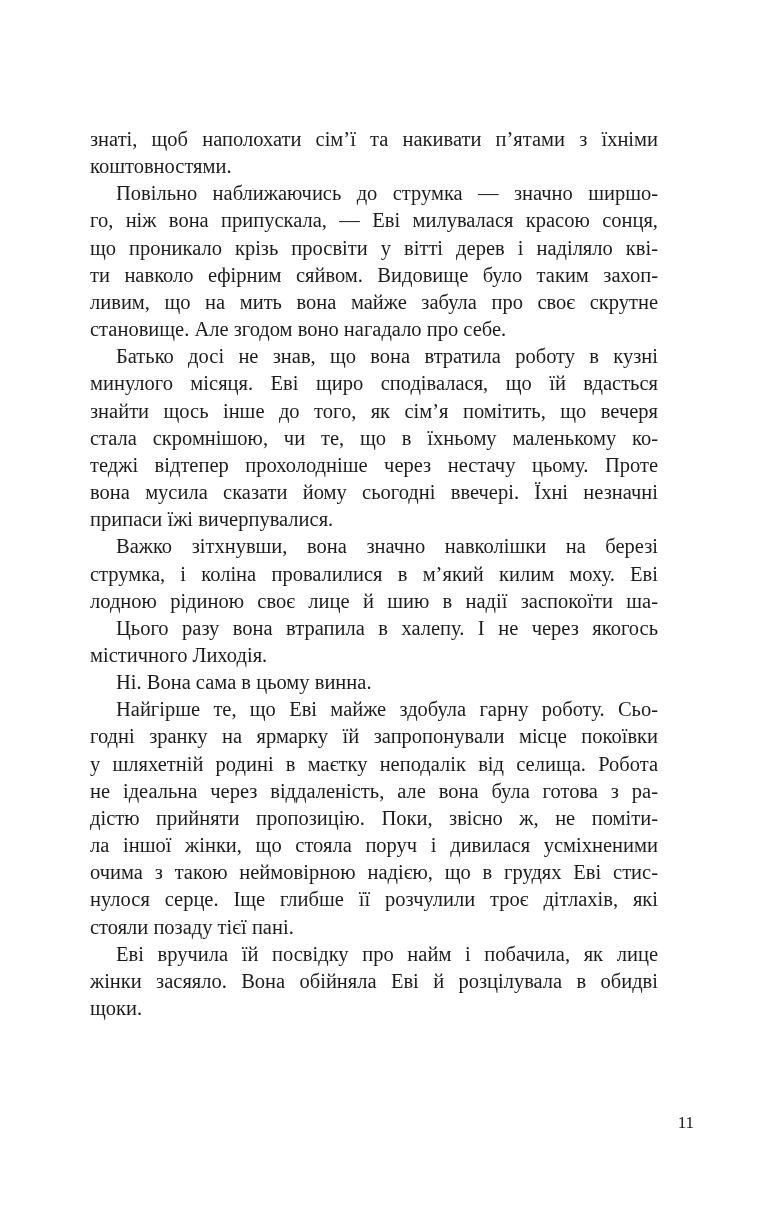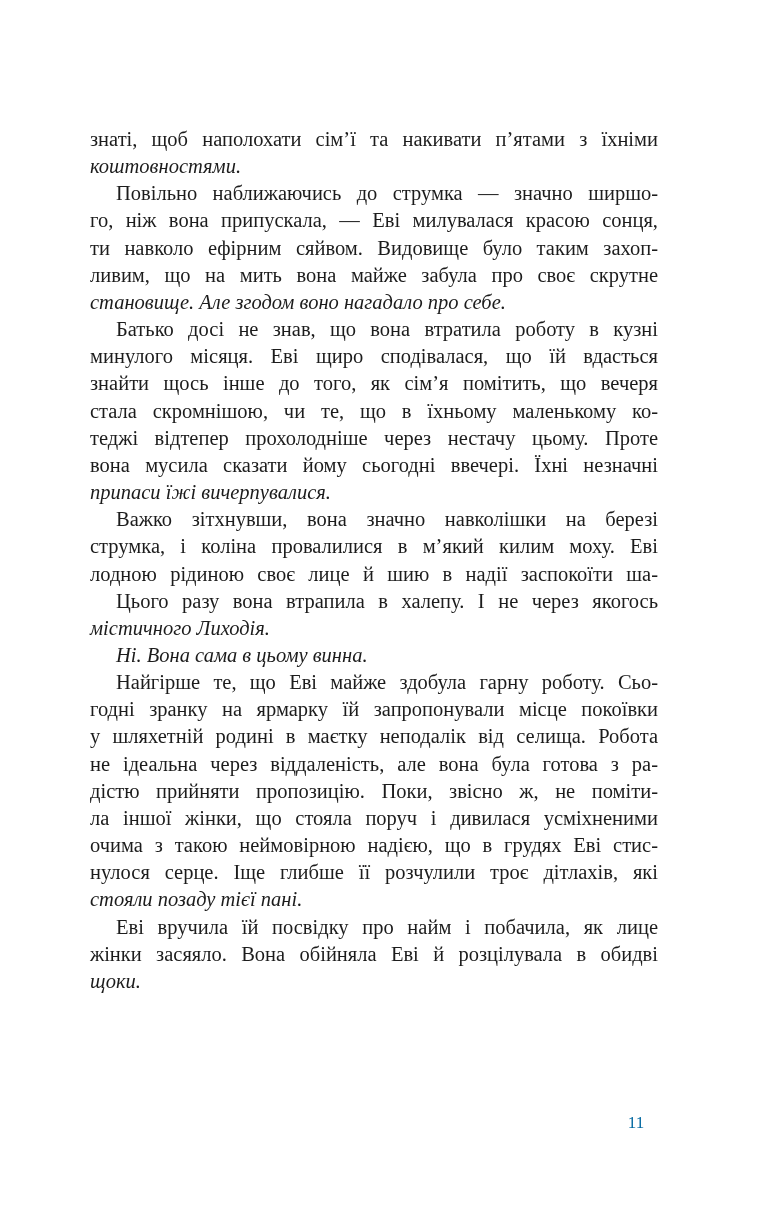--- a/index.html
+++ b/index.html
@@ -32,44 +32,44 @@
   .para.indent .line:first-child {
     text-indent: 26px;
   }
   .line {
     white-space: nowrap;
     text-align: justify;
     text-align-last: justify;
   }
   .line.last {
     text-align-last: left;
-    font-style: italic;
   }
   .folio {
     position: absolute;
     top: 1113px;
     left: 578px;
     width: 116px;
-    text-align: center;
+    text-align: right;
     font-size: 17px;
-    color: #0369a1;
+    color: #0f172a;
   }
 </style>
 </head>
 <body>
 
 <div class="book-page">
   <div class="text-block" id="text-block">
       <div class="para">
         <div class="line">знаті, щоб наполохати сім’ї та накивати п’ятами з їхніми</div>
         <div class="line last">коштовностями.</div>
       </div>
       <div class="para indent">
         <div class="line">Повільно наближаючись до струмка — значно ширшо-</div>
         <div class="line">го, ніж вона припускала, — Еві милувалася красою сонця,</div>
+        <div class="line">що проникало крізь просвіти у вітті дерев і наділяло кві-</div>
         <div class="line">ти навколо ефірним сяйвом. Видовище було таким захоп-</div>
         <div class="line">ливим, що на мить вона майже забула про своє скрутне</div>
         <div class="line last">становище. Але згодом воно нагадало про себе.</div>
       </div>
       <div class="para indent">
         <div class="line">Батько досі не знав, що вона втратила роботу в кузні</div>
         <div class="line">минулого місяця. Еві щиро сподівалася, що їй вдасться</div>
         <div class="line">знайти щось інше до того, як сім’я помітить, що вечеря</div>
         <div class="line">стала скромнішою, чи те, що в їхньому маленькому ко-</div>
         <div class="line">теджі відтепер прохолодніше через нестачу цьому. Проте</div>

